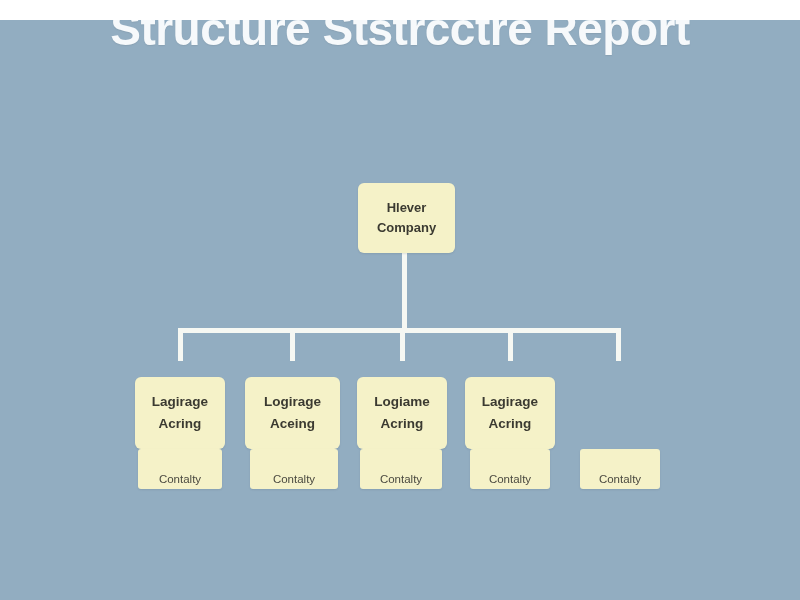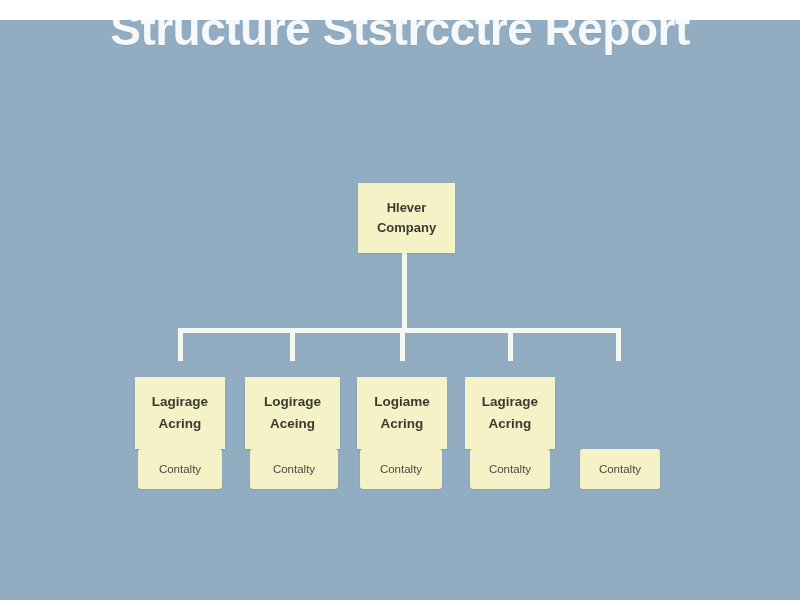--- a/index.html
+++ b/index.html
@@ -42,21 +42,21 @@
   .stub1  { left: 178px; }
   .stub2  { left: 290px; }
   .stub3  { left: 400px; }
   .stub4  { left: 508px; }
   .stub5  { left: 616px; }
 
   
   .node {
     position: absolute;
     background: #f5f2c8;
-    border-radius: 0;
+    border-radius: 6px;
     display: flex;
     align-items: center;
     justify-content: center;
     text-align: center;
     box-shadow: 0 1px 2px rgba(40,60,75,0.12);
     color: #3b3a31;
     box-sizing: border-box;
     padding: 4px;
   }
 
@@ -72,20 +72,21 @@
   .c1 { left: 135px; width: 90px; }
   .c2 { left: 245px; width: 95px; }
   .c3 { left: 357px; width: 90px; }
   .c4 { left: 465px; width: 90px; }
   .c5 { left: 574px; width: 88px; }
 
   .sub {
     top: 429px; height: 40px;
     font-size: 11.5px; font-weight: 400; color: #4b4a40;
     border-radius: 3px;
+    align-items: flex-end;
   }
   .s1 { left: 138px; width: 84px; }
   .s2 { left: 250px; width: 88px; }
   .s3 { left: 360px; width: 82px; }
   .s4 { left: 470px; width: 80px; }
   .s5 { left: 580px; width: 80px; }
 
   .bottom-strip {
     position: absolute;
     left: 0; right: 0; bottom: 0; height: 3px;

